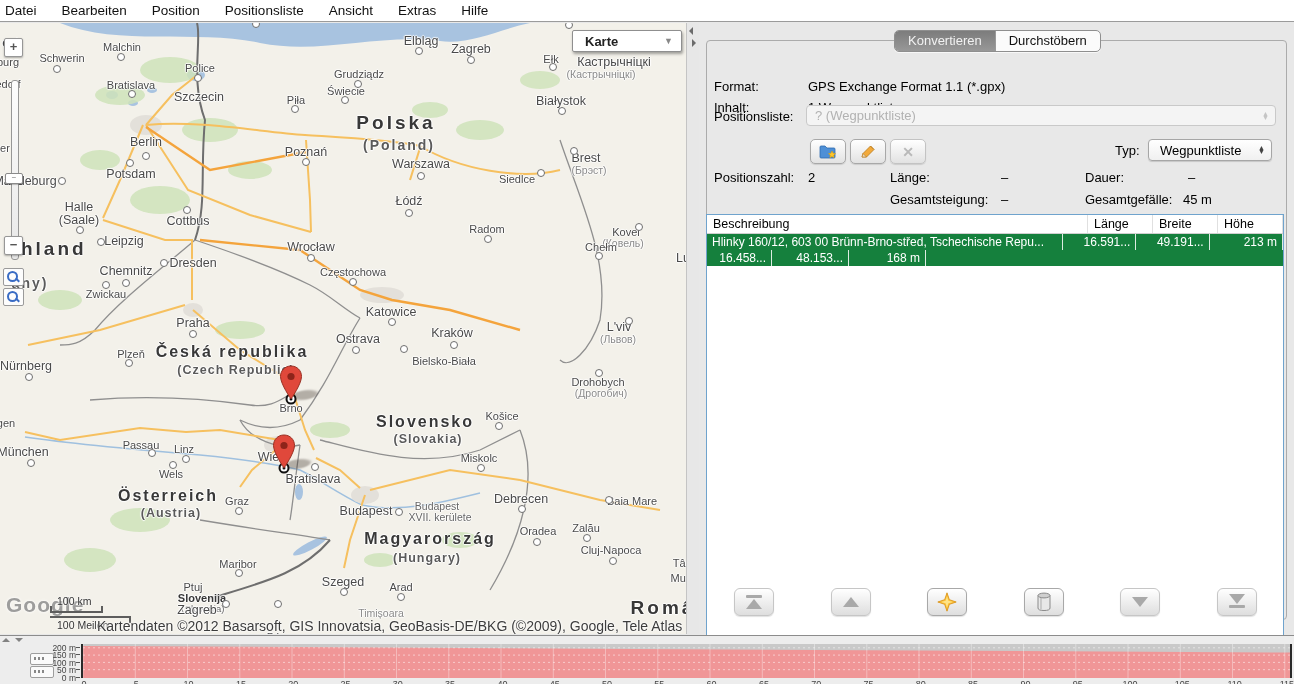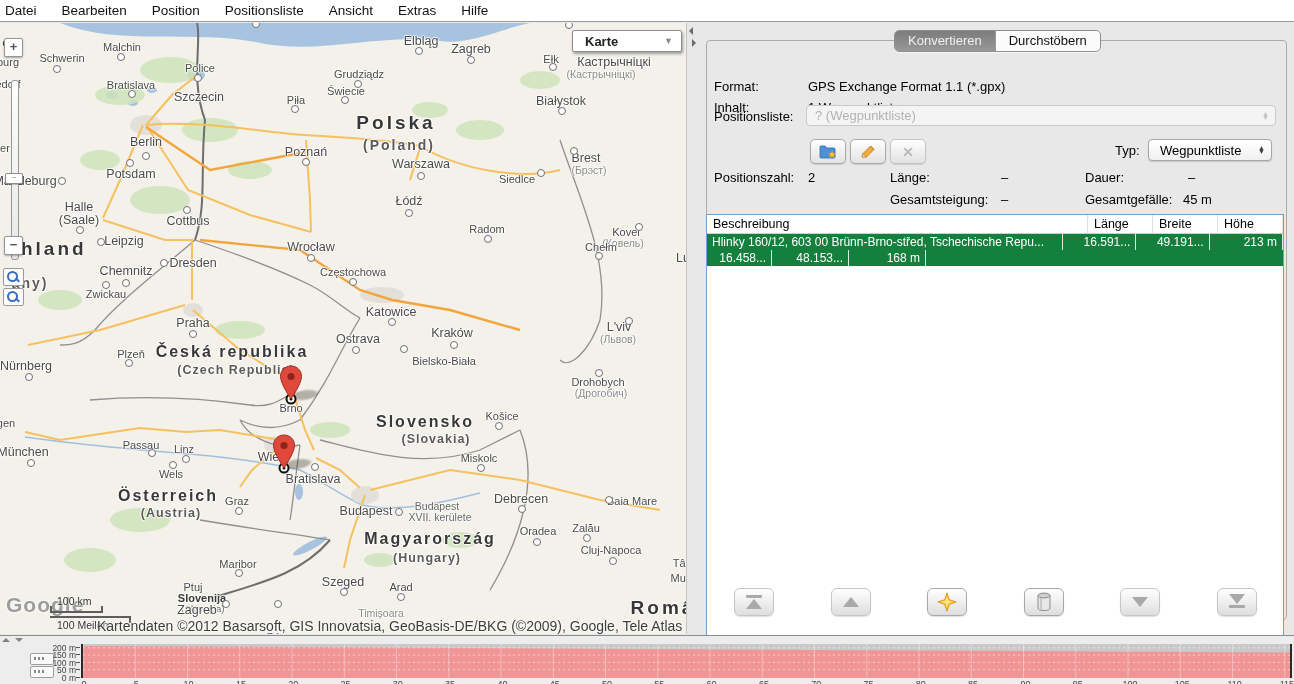--- a/index.html
+++ b/index.html
@@ -183,21 +183,21 @@
         <path d="M146,104 L210,147 306,129"></path>
       </g>
     </svg>
 
     <div id="maplabels">
         <div class="ml cap" style="left: 396px; top: 100px;">Polska</div>
         <div class="ml capsub" style="left: 399px; top: 122px;">(Poland)</div>
         <div class="ml cap2" style="left: 232px; top: 329px;">Česká republika</div>
         <div class="ml capsub2" style="left: 236px; top: 347px;">(Czech Republic)</div>
         <div class="ml cap2" style="left: 425px; top: 399px;">Slovensko</div>
-        <div class="ml capsub2" style="left: 428px; top: 416px; margin-left: 8px;">(Slovakia)</div>
+        <div class="ml capsub2" style="left: 428px; top: 416px;">(Slovakia)</div>
         <div class="ml cap2" style="left: 168px; top: 473px;">Österreich</div>
         <div class="ml capsub2" style="left: 171px; top: 490px;">(Austria)</div>
         <div class="ml cap2" style="left: 430px; top: 516px;">Magyarország</div>
         <div class="ml capsub2" style="left: 427px; top: 535px;">(Hungary)</div>
         <div class="ml cap" style="left: 47px; top: 226px;">chland</div>
         <div class="ml capsub" style="left: 30px; top: 260px;">any)</div>
         <div class="ml cap" style="left: 663px; top: 585px;">Româ</div>
         <div class="ml capsm" style="left: 202px; top: 575px;">Slovenija</div>
         <div class="ml capsmsub" style="left: 203px; top: 585px;">(Slovenia)</div>
         <div class="mdot" style="left: 256px; top: 1px;"></div>

